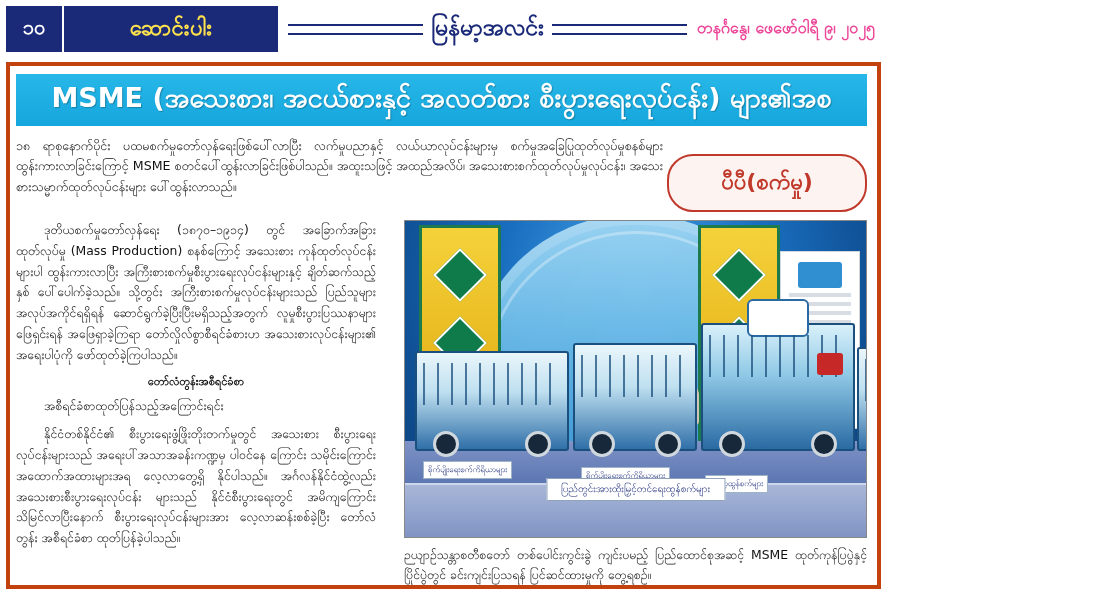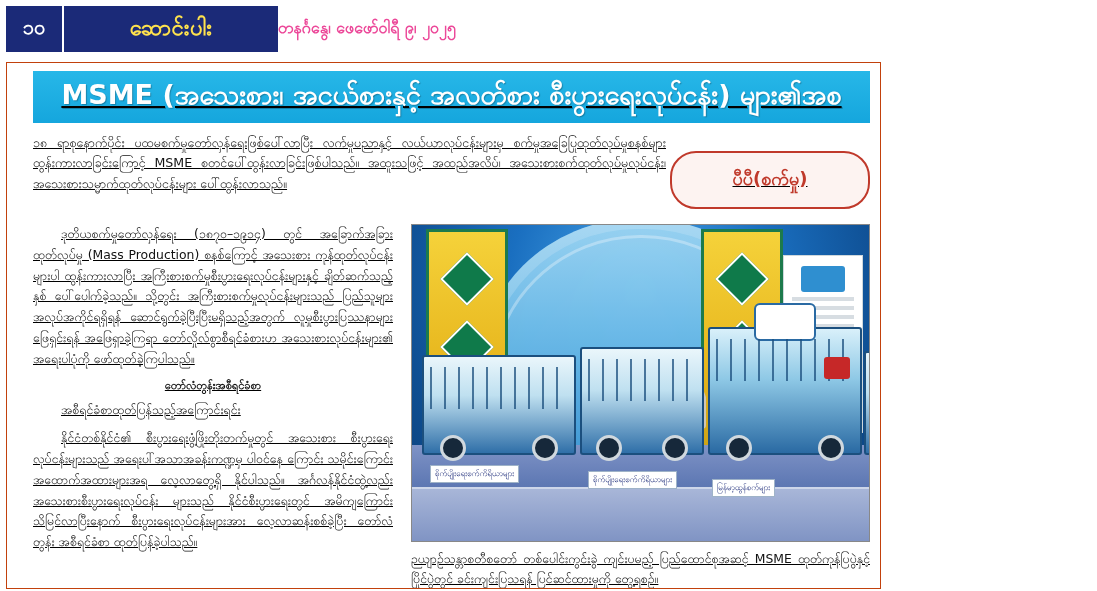--- a/index.html
+++ b/index.html
@@ -85,25 +85,24 @@
     white-space: nowrap;
   }
 
   
   .content-frame {
     position: absolute;
     left: 6px;
     top: 62px;
     right: 6px;
     bottom: 2px;
-    border: 1px solid #c2410c;
+    border: 4px solid #c2410c;
     box-sizing: border-box;
-    padding: 8px 10px 0 26px;
+    padding: 8px 10px 0 6px;
     overflow: hidden;
-    text-decoration: underline;
   }
   .headline-banner {
     height: 52px;
     background: linear-gradient(180deg, #27b7e8 0%, #15a6dd 100%);
     display: flex;
     align-items: center;
     justify-content: center;
     color: #ffffff;
     font-size: 27px;
     font-weight: bold;
@@ -130,29 +129,29 @@
     width: 196px;
     height: 54px;
     margin-top: 18px;
     border: 2px solid #c0392b;
     border-radius: 26px;
     background: #fdf3f1;
     display: flex;
     align-items: center;
     justify-content: center;
     color: #c0392b;
-    font-size: 18px;
+    font-size: 22px;
     font-weight: bold;
   }
 
   
   .body-row {
     display: flex;
-    gap: 18px;
-    margin-top: 15px;
+    gap: 28px;
+    margin-top: 8px;
   }
   .col-left {
     width: 360px;
     flex: 0 0 auto;
     font-size: 12.4px;
     line-height: 1.68;
     color: #111111;
     text-align: justify;
   }
   .col-left p { margin: 0 0 7px 0; text-indent: 28px; }
@@ -349,20 +348,25 @@
   }
 </style>
 </head>
 <body>
 
 <div class="page">
 
   <div class="masthead">
     <div class="page-number-box">၁၀</div>
     <div class="section-box">ဆောင်းပါး</div>
+    <div class="masthead-center">
+      <div class="rule-double"></div>
+      <div class="paper-title">မြန်မာ့အလင်း</div>
+      <div class="rule-double"></div>
+    </div>
     <div class="masthead-date">တနင်္ဂနွေ၊ ဖေဖော်ဝါရီ ၉၊ ၂၀၂၅</div>
   </div>
 
   <div class="content-frame">
 
     <div class="headline-banner">MSME (အသေးစား၊ အငယ်စားနှင့် အလတ်စား စီးပွားရေးလုပ်ငန်း) များ၏အစ</div>
 
     <div class="lead-row">
       <div class="lead-text">၁၈ ရာစုနောက်ပိုင်း ပထမစက်မှုတော်လှန်ရေးဖြစ်ပေါ်လာပြီး လက်မှုပညာနှင့် လယ်ယာလုပ်ငန်းများမှ စက်မှုအခြေပြုထုတ်လုပ်မှုစနစ်များ ထွန်းကားလာခြင်းကြောင့် MSME စတင်ပေါ်ထွန်းလာခြင်းဖြစ်ပါသည်။ အထူးသဖြင့် အထည်အလိပ်၊ အသေးစားစက်ထုတ်လုပ်မှုလုပ်ငန်း၊ အသေးစားသမ္မာက်ထုတ်လုပ်ငန်းများ ပေါ်ထွန်းလာသည်။</div>
       <div class="byline-badge">ပီပီ(စက်မှု)</div>
@@ -431,20 +435,21 @@
             <div class="grid"></div>
             <div class="ph-wheel" style="left:16px;"></div>
             <div class="ph-wheel" style="right:16px;"></div>
           </div>
 
           <div class="ph-label lb1">စိုက်ပျိုးရေးစက်ကိရိယာများ</div>
           <div class="ph-label lb2">စိုက်ပျိုးရေးစက်ကိရိယာများ</div>
           <div class="ph-label lb3">မြန်မာ့ထွန်စက်များ</div>
           <div class="ph-label lb4">စိုက်ပျိုးရေးစက်ကိရိယာများ</div>
 
+          <div class="ph-banner">ပြည်တွင်းအားထိုးမြှင့်တင်ရေးထွန်စက်များ</div>
         </div>
 
         <div class="caption">ဉယျာဉ်သန္တာစတီစတော် တစ်ပေါင်းကွင်းခွဲ ကျင်းပမည့် ပြည်ထောင်စုအဆင့် MSME ထုတ်ကုန်ပြပွဲနှင့် ပြိုင်ပွဲတွင် ခင်းကျင်းပြသရန် ပြင်ဆင်ထားမှုကို တွေ့ရစဉ်။</div>
       </div>
 
     </div>
   </div>
 </div>
 
 </body></html>

